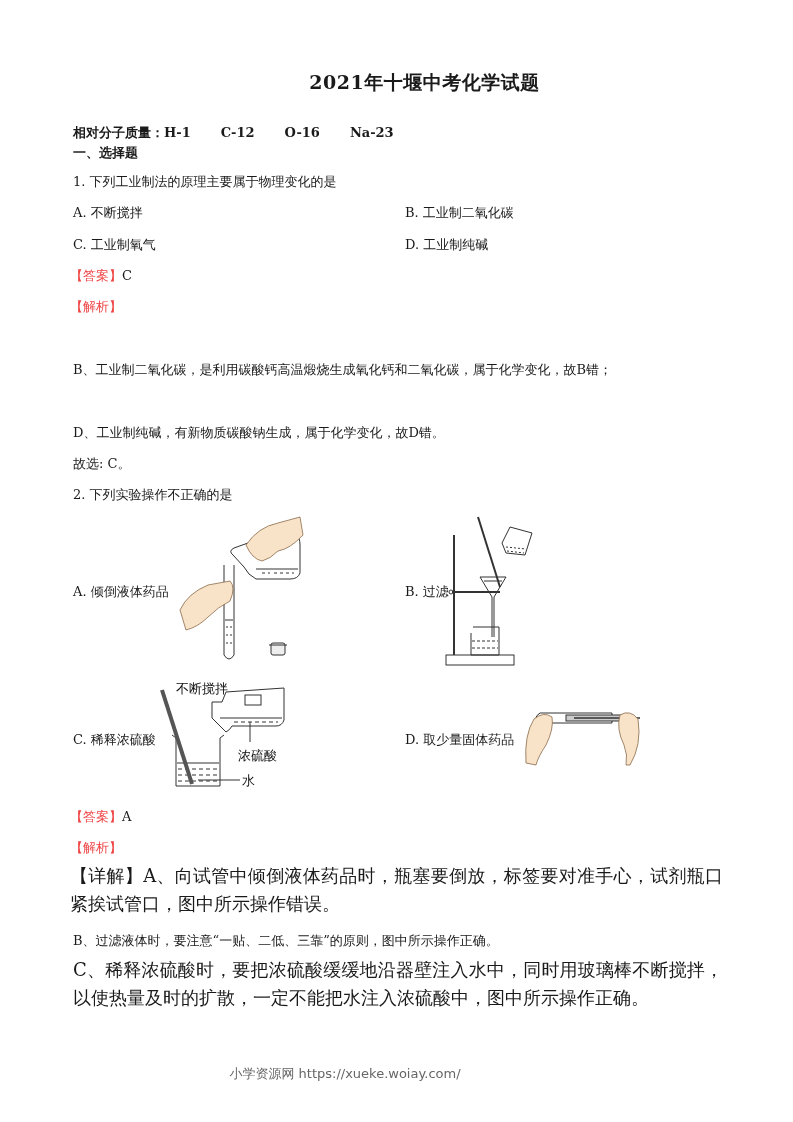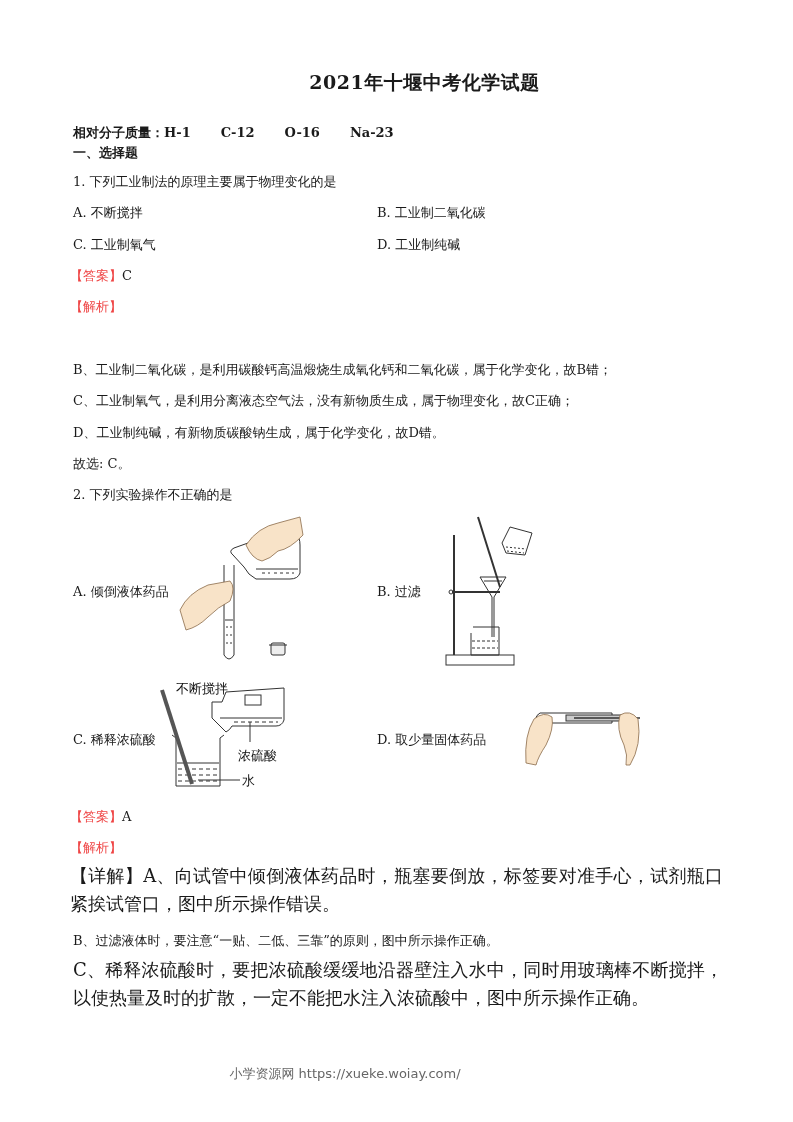--- a/index.html
+++ b/index.html
@@ -4,21 +4,21 @@
 <style>
   html, body { margin: 0; padding: 0; background: #ffffff; }
   body { width: 793px; height: 1122px; position: relative; overflow: hidden;
          font-family: "DejaVu Serif", "Liberation Serif", serif; color: #1a1a1a; }
   .page { position: absolute; left: 0; top: 0; width: 793px; height: 1122px; }
   .title { position: absolute; top: 70px; left: 0; width: 793px; text-align: center;
            font-size: 19px; font-weight: bold; letter-spacing: 0.5px; padding-left: 28px; }
   .line { position: absolute; left: 73px; font-size: 13px; white-space: nowrap; }
   .bold { font-weight: bold; }
   .mass span { margin-right: 30px; }
-  .opt2 { position: absolute; left: 377px; font-size: 13px; white-space: nowrap; }
+  .opt2 { position: absolute; left: 405px; font-size: 13px; white-space: nowrap; }
   .blue { color: #ef4444; }
   .para { position: absolute; left: 73px; width: 650px; font-size: 18px; line-height: 28px; text-align: justify; }
   .fig { position: absolute; }
   .footer { position: absolute; top: 1065px; left: 0; width: 690px; text-align: center;
             font-family: "DejaVu Sans", "Liberation Sans", sans-serif; font-size: 13px; color: #666; }
   .figlabel { font-family: "DejaVu Sans", "Liberation Sans", sans-serif; font-size: 13px; fill: #111; }
 </style>
 </head>
 <body>
 
@@ -37,21 +37,20 @@
   <div class="opt2" style="top:204px;">B. 工业制二氧化碳</div>
   <div class="line" style="top:236px;">C. 工业制氧气</div>
   <div class="opt2" style="top:236px;">D. 工业制纯碱</div>
 
   <div class="line" style="top:267px;left:70px;">
     <span class="blue">【答案】</span><span>C</span>
   </div>
   <div class="line blue" style="top:298px;left:70px;">【解析】</div>
 
   <div class="line" style="top:361px;">B、工业制二氧化碳，是利用碳酸钙高温煅烧生成氧化钙和二氧化碳，属于化学变化，故B错；</div>
-  <div class="line" style="top:392px;">C、工业制氧气，是利用分离液态空气法，没有新物质生成，属于物理变化，故C正确；</div>
   <div class="line" style="top:424px;">D、工业制纯碱，有新物质碳酸钠生成，属于化学变化，故D错。</div>
   <div class="line" style="top:455px;">故选: C。</div>
 
   <div class="line" style="top:486px;">2. 下列实验操作不正确的是</div>
 
   <div class="line" style="top:583px;">A. 倾倒液体药品</div>
   <div class="opt2" style="top:583px;">B. 过滤</div>
   <div class="line" style="top:731px;">C. 稀释浓硫酸</div>
   <div class="opt2" style="top:731px;">D. 取少量固体药品</div>
 

